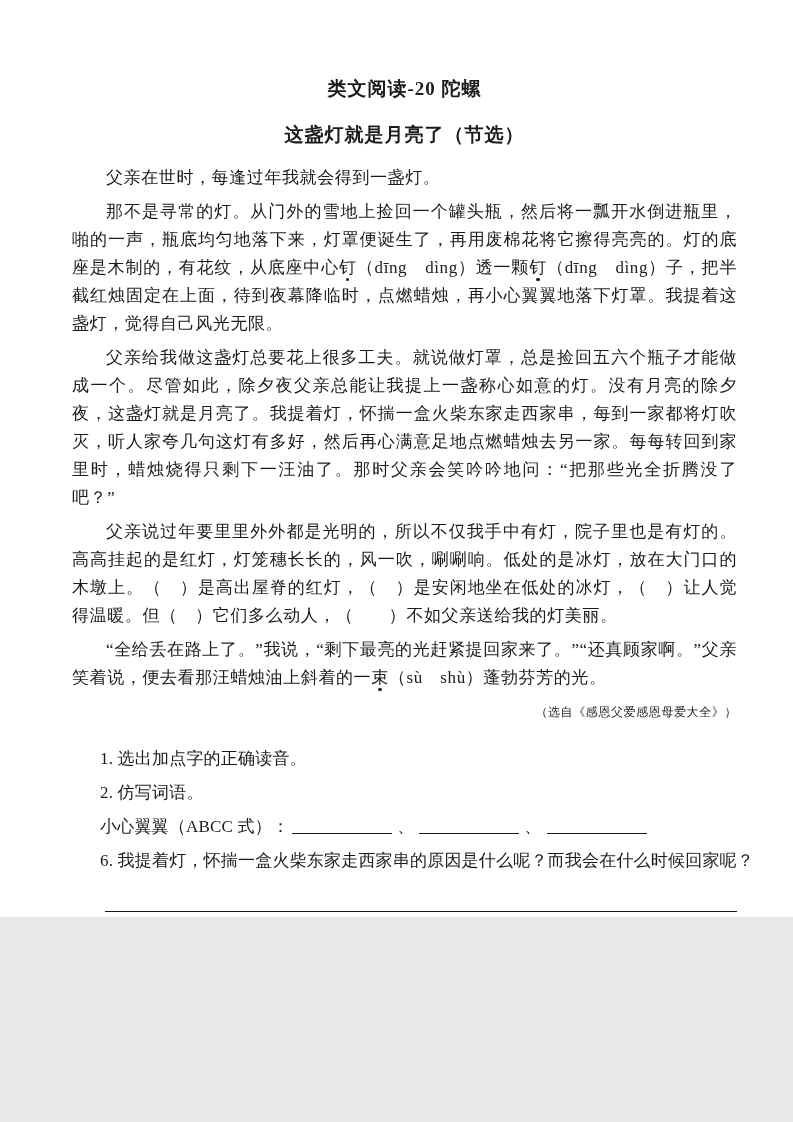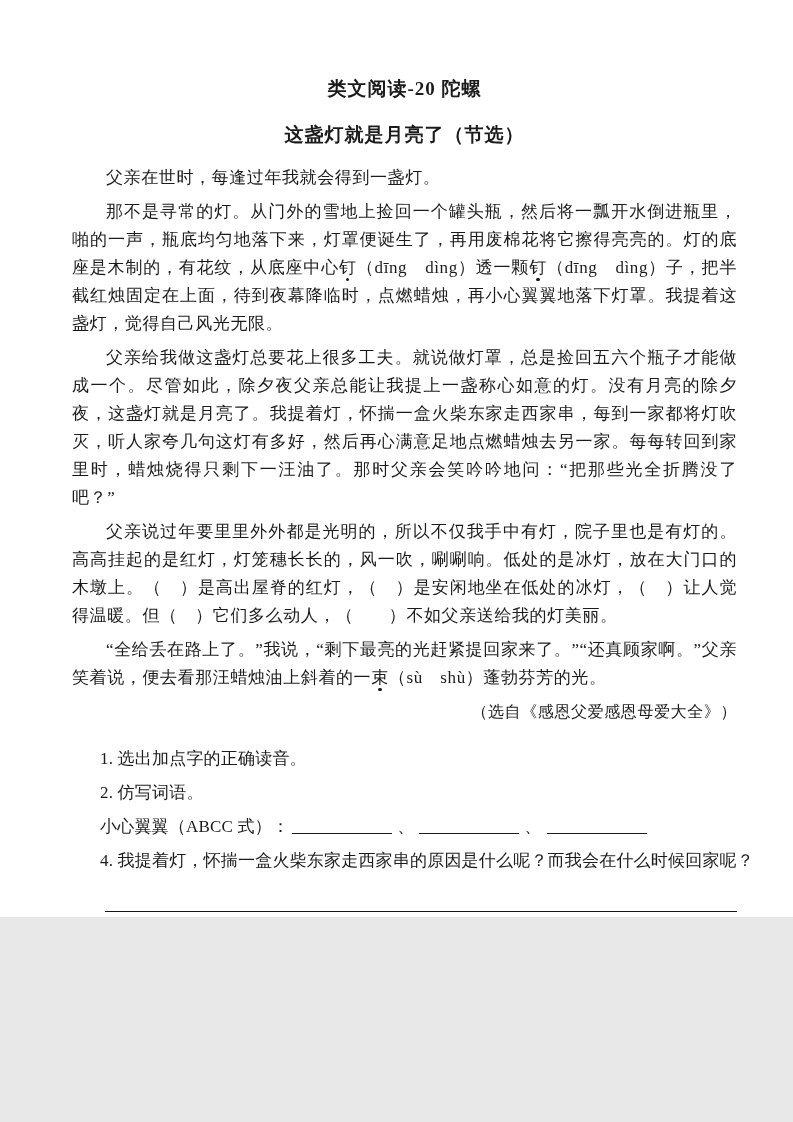--- a/index.html
+++ b/index.html
@@ -47,21 +47,21 @@
     left: 50%;
     bottom: -4px;
     width: 3.5px;
     height: 3.5px;
     margin-left: -2px;
     border-radius: 50%;
     background: #1b1b1b;
   }
   .attribution {
     margin: 2px 0 0 0;
-    font-size: 16px;
+    font-size: 12px;
     line-height: 28px;
     text-align: right;
     letter-spacing: 0.6px;
   }
   .questions { margin-top: 16px; }
   .q {
     margin: 0;
     padding-left: 28px;
     font-size: 17px;
     line-height: 34px;
@@ -103,21 +103,21 @@
 
   <section class="questions">
 
     <p class="q">1. 选出加点字的正确读音。</p>
 
     <p class="q">2. 仿写词语。</p>
 
     <p class="q"><span>小心翼翼（ABCC 式）：</span><span class="blank"></span><span class="sep">、</span><span class="blank"></span><span class="sep">、</span><span class="blank"></span></p>
 
 
-    <p class="q">4. 我提着灯，怀揣一盒火柴东家走西家串的原因是什么呢？而我会在什么时候回家呢？</p>
+    <p class="q">6. 我提着灯，怀揣一盒火柴东家走西家串的原因是什么呢？而我会在什么时候回家呢？</p>
 
     <div class="ans-line indent"></div>
     <div class="ans-line"></div>
 
     <p class="q">5. 从这篇文章中，你读到了作者怎样的感情？</p>
 
     <div class="ans-line indent"></div>
     <div class="ans-line"></div>
 
   </section>

